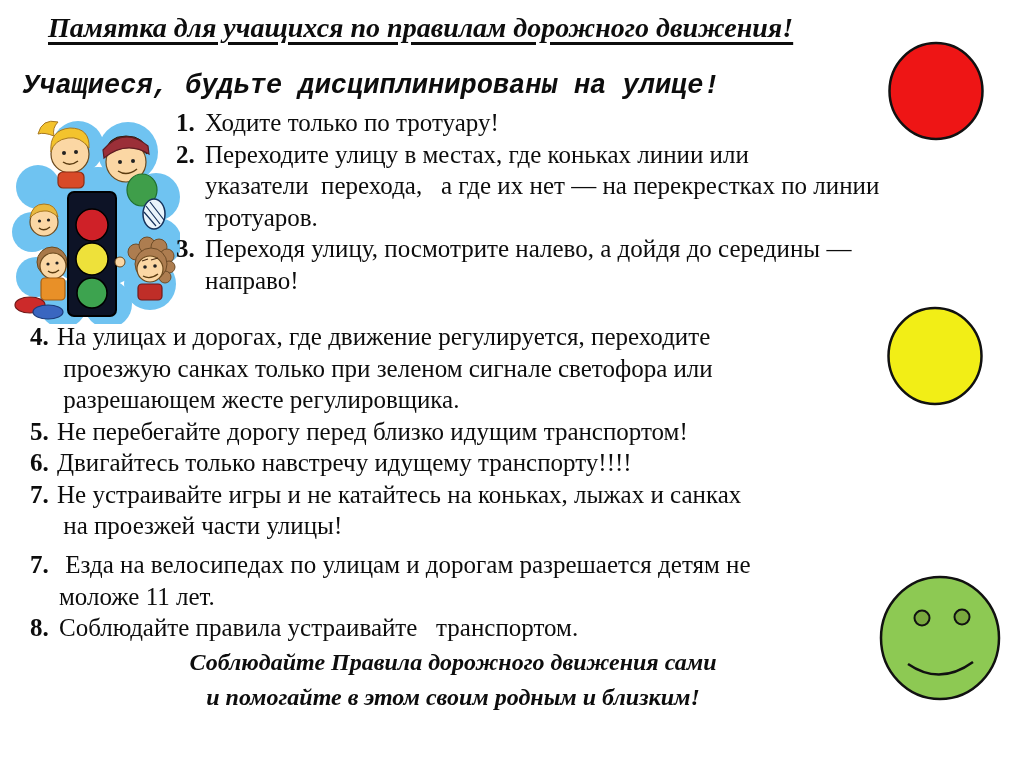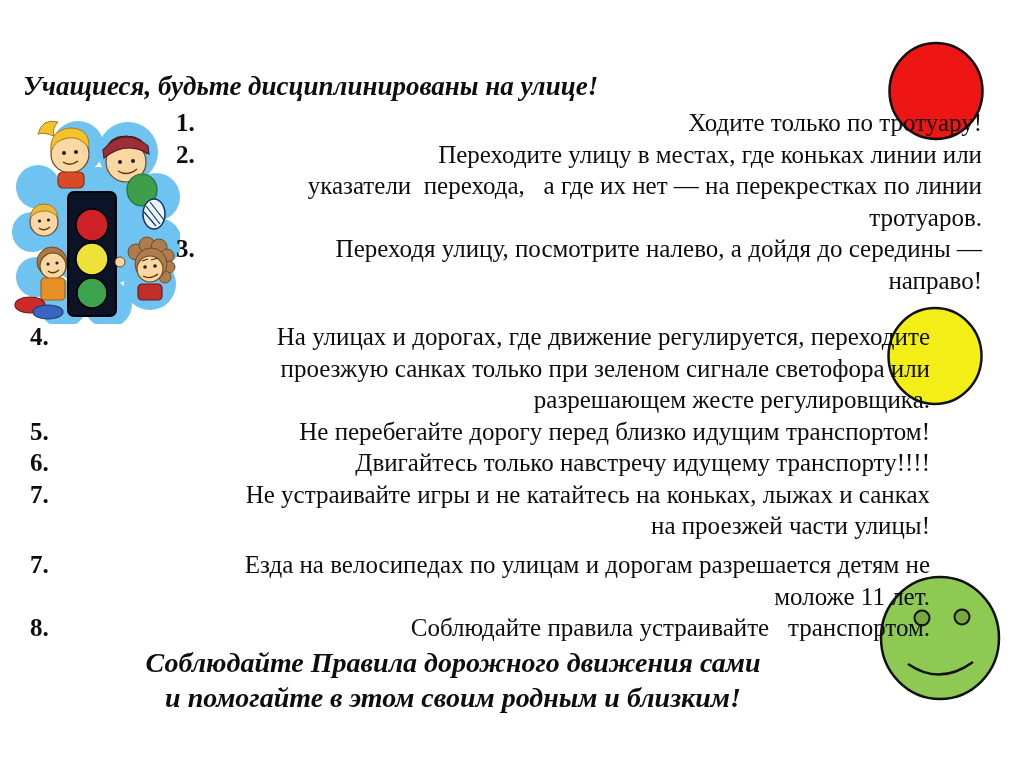--- a/index.html
+++ b/index.html
@@ -7,45 +7,46 @@
     position:relative;width:1024px;height:763px;background:#ffffff;
     font-family:"Liberation Serif","DejaVu Serif",serif;color:#0d0d0d;overflow:hidden;
   }
   .title{
     position:absolute;left:48px;top:12px;margin:0;
     font-size:28px;font-weight:bold;font-style:italic;white-space:nowrap;
     text-decoration:underline;text-decoration-thickness:2.5px;text-underline-offset:5px;
   }
   .subtitle{
     position:absolute;left:23px;top:71px;
-    font-family:Liberation Serif, serif;
+    font-family:Liberation Mono, monospace;
     font-style:italic;font-weight:600;font-size:27px;white-space:nowrap;
   }
   .rules{position:absolute;font-size:25px;line-height:31.5px;}
   .rule{display:flex;align-items:flex-start;}
   .rule .num{font-weight:bold;flex:0 0 29px;}
-  .rule .txt{white-space:pre-wrap;flex:1;text-align:right;}
+  .rule .txt{white-space:pre-wrap;flex:1;}
   .rules-top{left:176px;top:107px;width:806px;}
   .rules-mid{left:30px;top:321px;width:900px;}
   .rules-mid .num{flex-basis:27px;}
   .rules-bottom{left:30px;top:549px;width:900px;}
   .footer{
     position:absolute;left:88px;top:645px;width:730px;text-align:center;
-    font-weight:bold;font-style:italic;font-size:28px;line-height:35px;
+    font-weight:bold;font-style:italic;font-size:24px;line-height:35px;
   }
   .illustration{position:absolute;left:8px;top:112px;}
   .circle-red{position:absolute;left:887px;top:41px;}
   .circle-yellow{position:absolute;left:886px;top:306px;}
   .smiley{position:absolute;left:878px;top:574px;}
 </style>
 </head>
 <body>
 
 <div class="page">
 
+  <h1 class="title">Памятка для учащихся по правилам дорожного движения!</h1>
 
   <div class="subtitle">Учащиеся, будьте дисциплинированы на улице!</div>
 
   <svg class="illustration" width="172" height="212" viewBox="0 0 172 212" aria-hidden="true">
     <g fill="#6fc3f1">
       <circle cx="120" cy="40" r="30"></circle>
         <circle cx="148" cy="85" r="24"></circle>
       <circle cx="150" cy="130" r="24"></circle>
         <circle cx="142" cy="172" r="26"></circle>
       <circle cx="100" cy="192" r="24"></circle>

